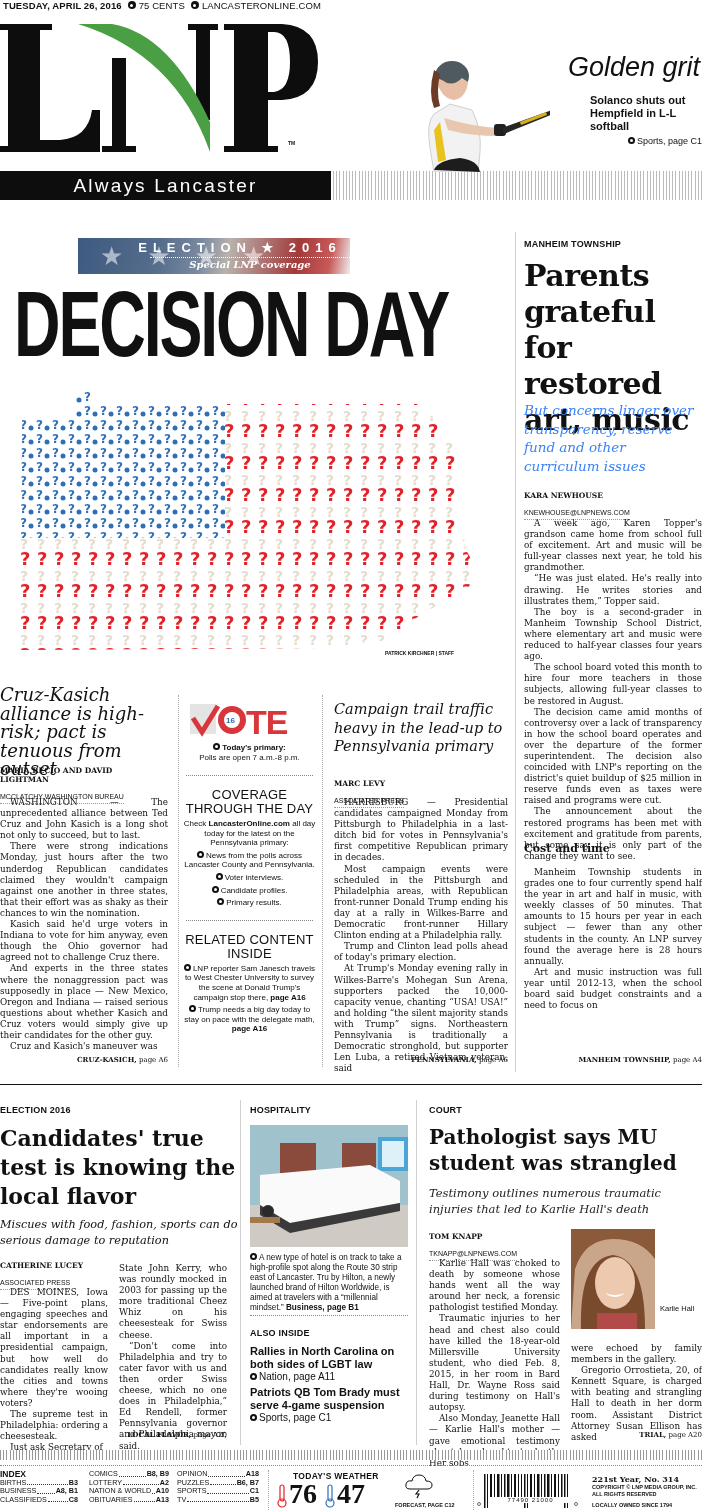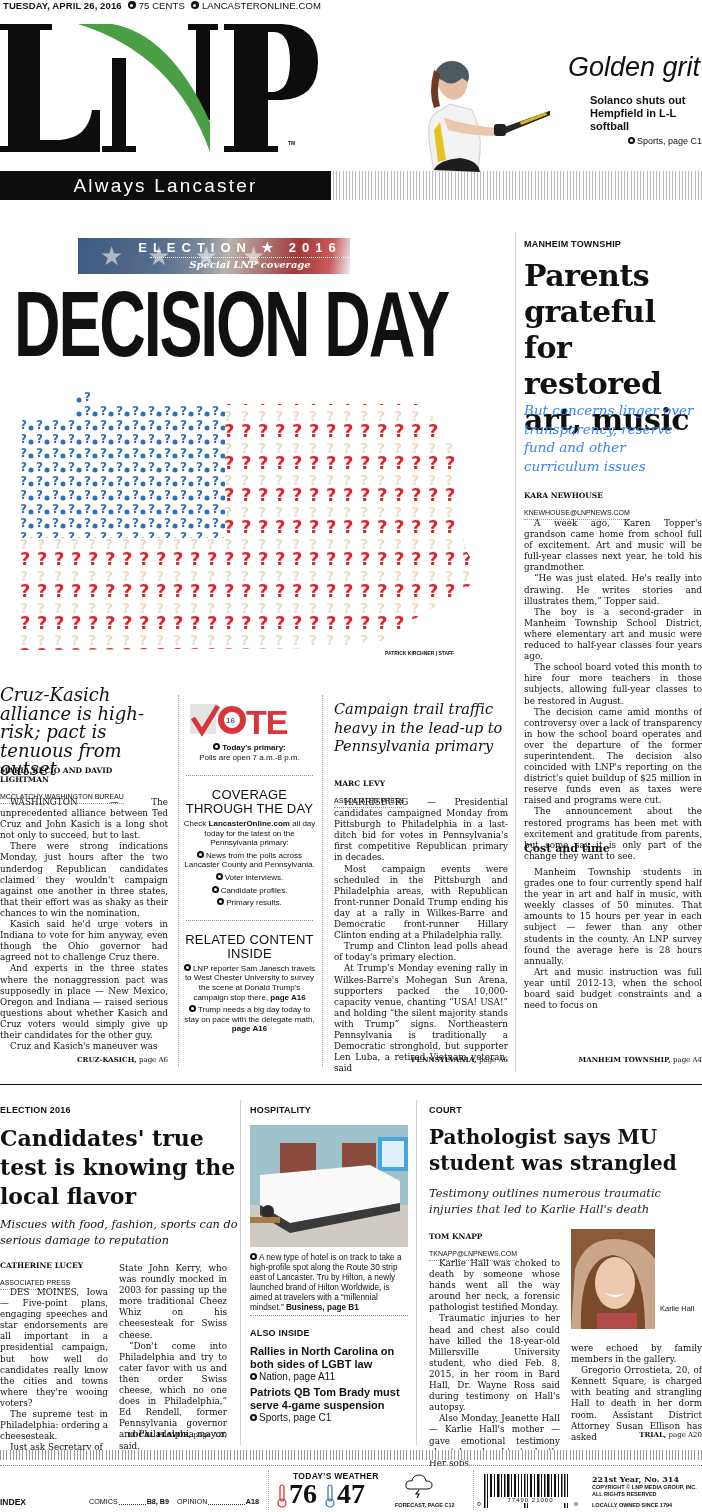--- a/index.html
+++ b/index.html
@@ -116,21 +116,21 @@
   #court-col2 { left: 571px; top: 1343px; width: 131px; }
   #court-jump { left: 571px; top: 1430px; width: 131px; }
 
   #stripe-bottom { left: 0; top: 1450px; width: 702px; height: 10px;
     background: repeating-linear-gradient(90deg, #999 0 1px, #fff 1px 3.2px); }
   #footer-rule { left: 0; top: 1465px; width: 702px; border-top: 1px dotted #888; }
 
   
   #index { left: 0; top: 1470px; width: 262px; font-family: "Liberation Sans", sans-serif; font-size: 7.2px; line-height: 8.6px; }
   #index .col { position: absolute; top: 0; }
-  #index .row { display: flex; white-space: nowrap; margin-top: 28px; }
+  #index .row { display: flex; white-space: nowrap; }
   #index .lbl { flex: 0 0 auto; }
   #index .dots { flex: 1 1 auto; border-bottom: 1px dotted #333; margin: 0 1px 2px; }
   #index .pg { flex: 0 0 auto; font-weight: bold; }
 
   #weather { left: 268px; top: 1470px; width: 206px; height: 40px; border-left: 1px dotted #aaa; border-right: 1px dotted #aaa; }
   #weather-title { position: absolute; left: 15px; top: 1px; font-family: "Liberation Sans", sans-serif; font-weight: bold; font-size: 8.5px; letter-spacing: 0.3px; margin-left: 9px; }
   #wx-hi { position: absolute; left: 20px; top: 9px; font-family: "Liberation Serif", serif; font-weight: bold; font-size: 28px; line-height: 30px; }
   #wx-lo { position: absolute; left: 68px; top: 9px; font-family: "Liberation Serif", serif; font-weight: bold; font-size: 28px; line-height: 30px; }
   #wx-therm-hi { position: absolute; left: 8px; top: 14px; width: 10px; height: 24px; }
   #wx-therm-lo { position: absolute; left: 56px; top: 14px; width: 10px; height: 24px; }

